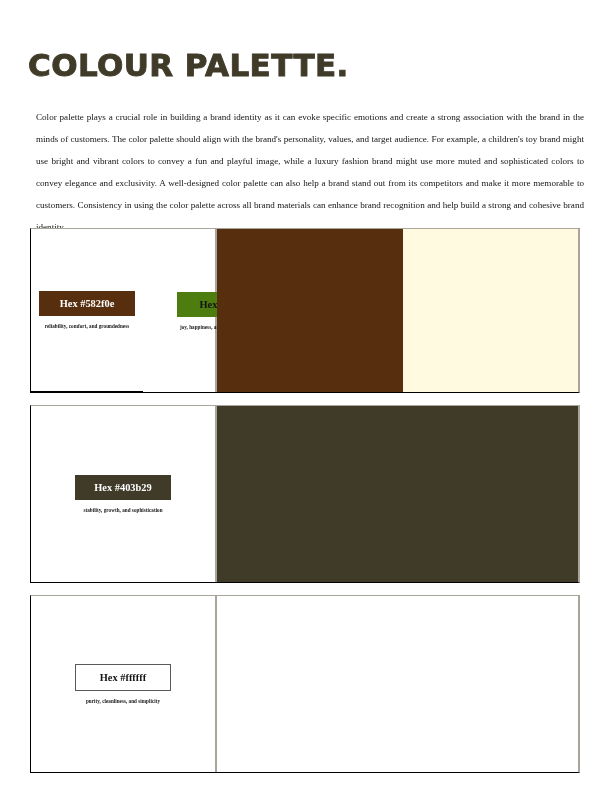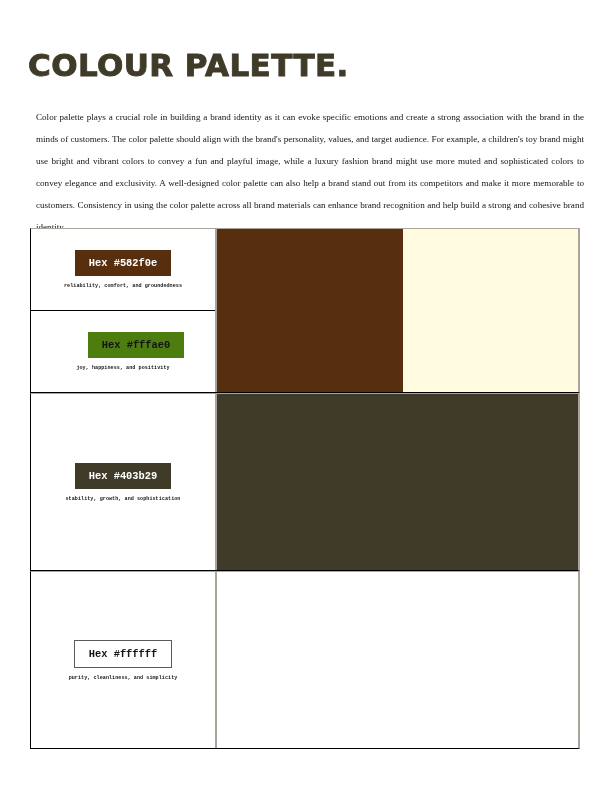--- a/index.html
+++ b/index.html
@@ -60,36 +60,34 @@
     box-sizing: border-box;
     border-top: 1px solid #a9a59c;
     border-right: 2px solid #a9a59c;
     border-bottom: 1px solid #000000;
     border-left: 1.5px solid #000000;
     background: #ffffff;
     display: flex;
     overflow: hidden;
   }
   .panel + .panel {
-    margin-top: 0;
+    margin-top: 12px;
   }
 
   .panel-1 { height: 165px; }
   .panel-2 { height: 178px; }
   .panel-3 { height: 178px; }
 
   
   .labels {
     box-sizing: border-box;
     width: 186px;
     flex: 0 0 186px;
     border-right: 2px solid #a9a59c;
     display: flex;
-    flex-direction: column;
-    font-family: Liberation Mono, monospace;
   }
 
   .label-cell {
     flex: 1 1 0;
     display: flex;
     flex-direction: column;
     align-items: center;
     justify-content: center;
     box-sizing: border-box;
     padding: 0 8px;

